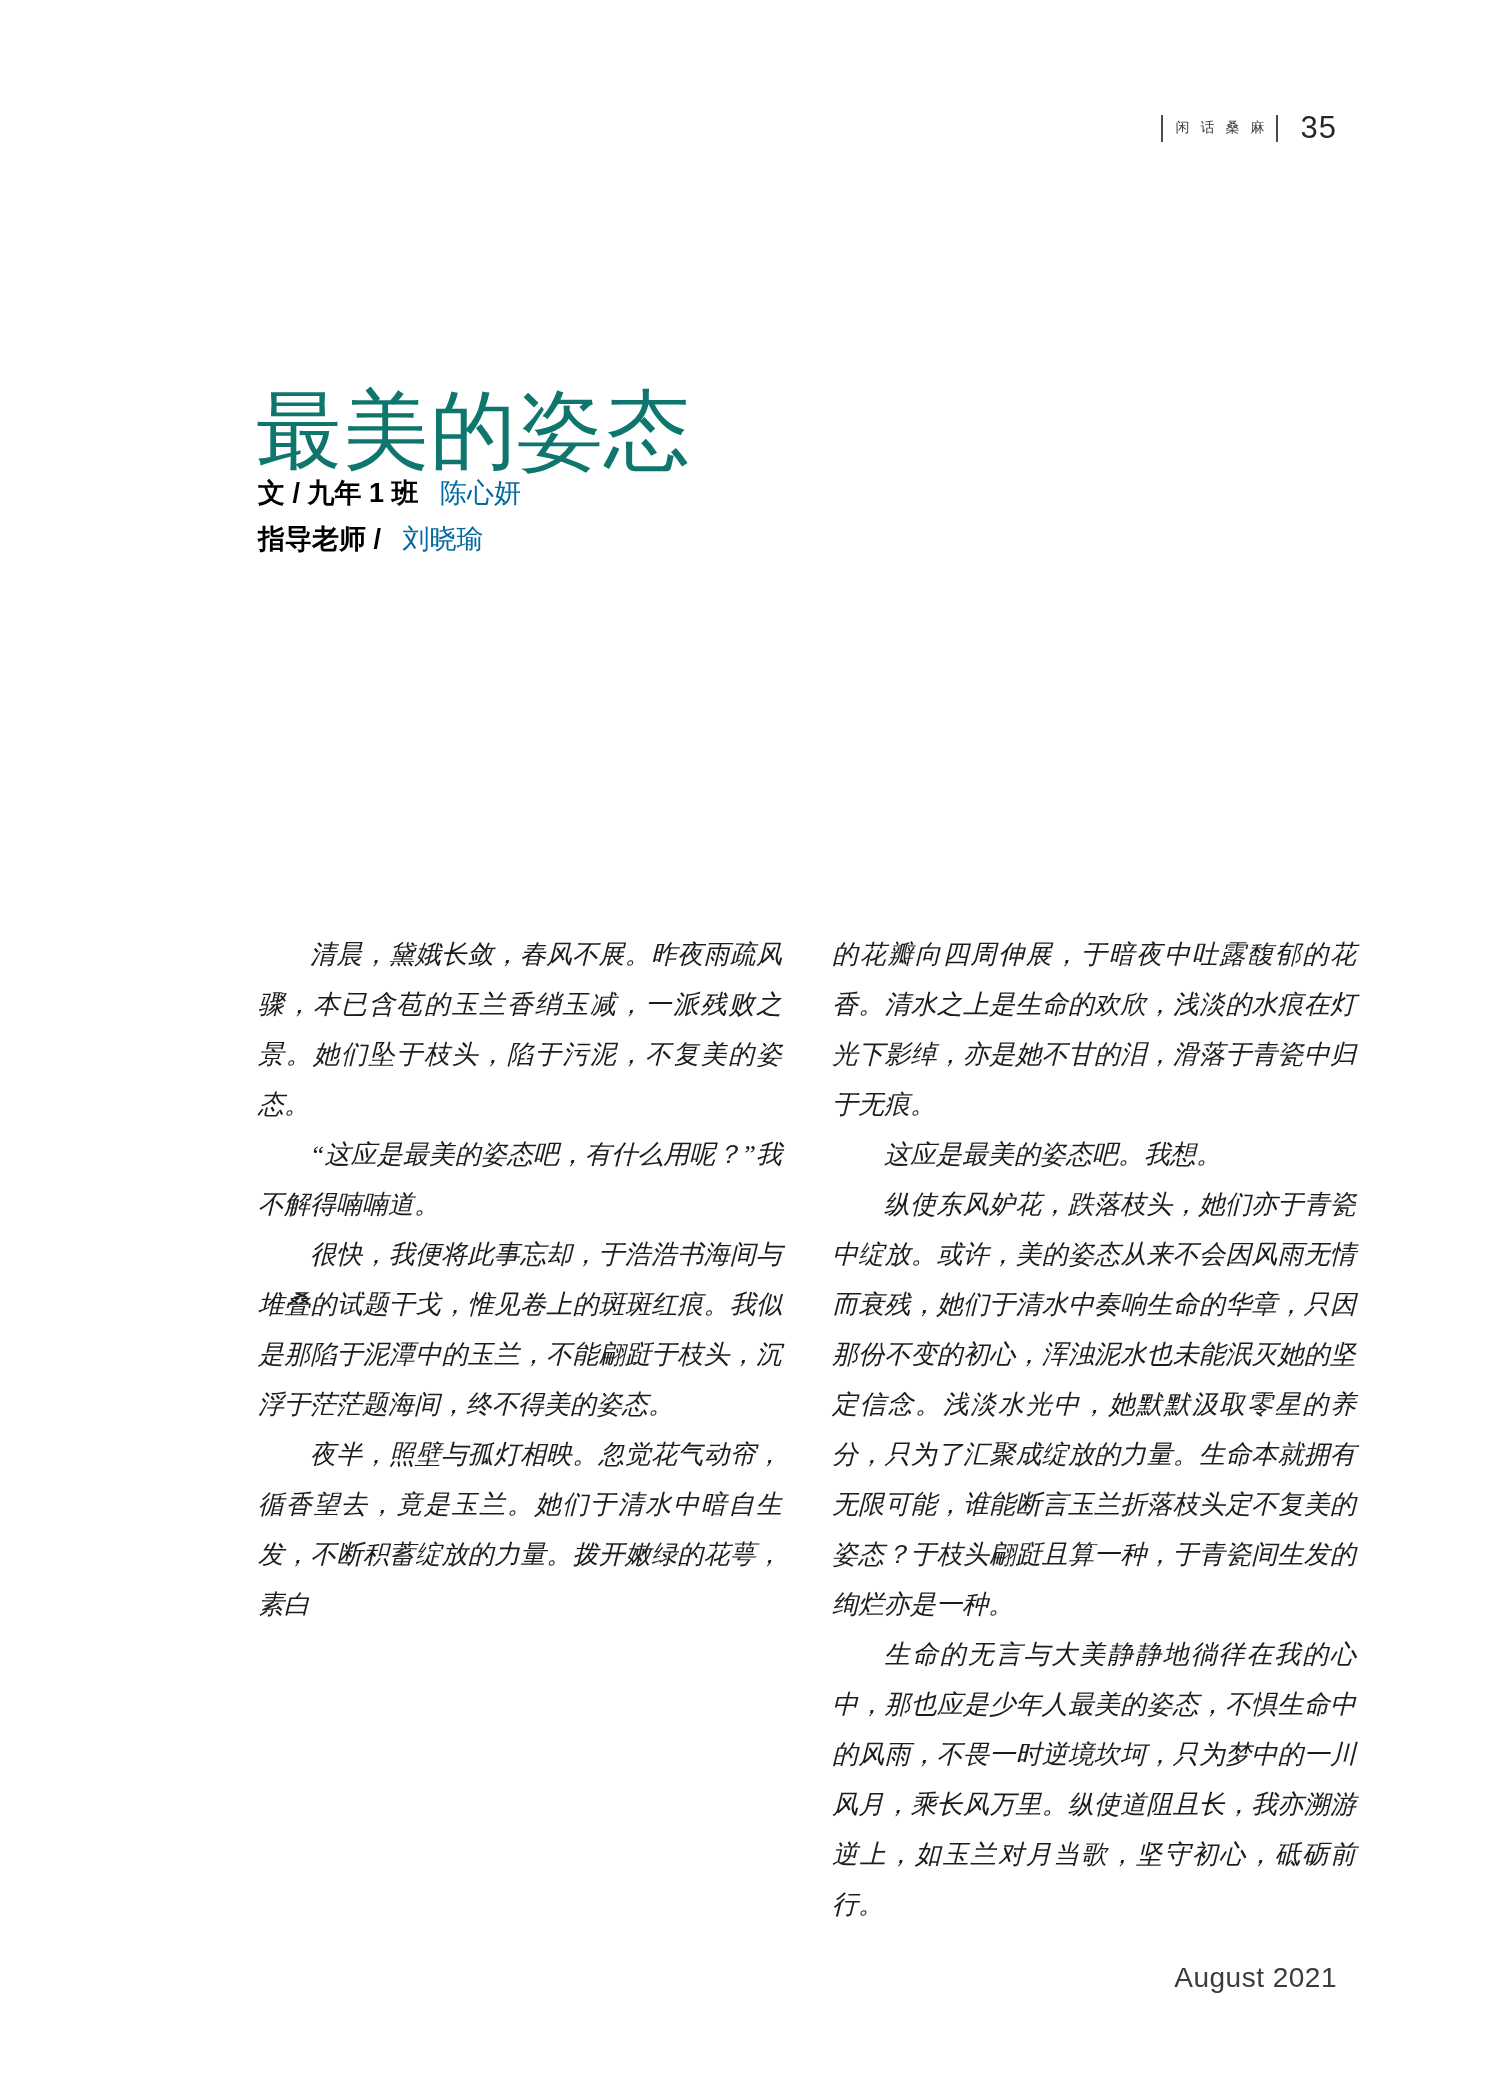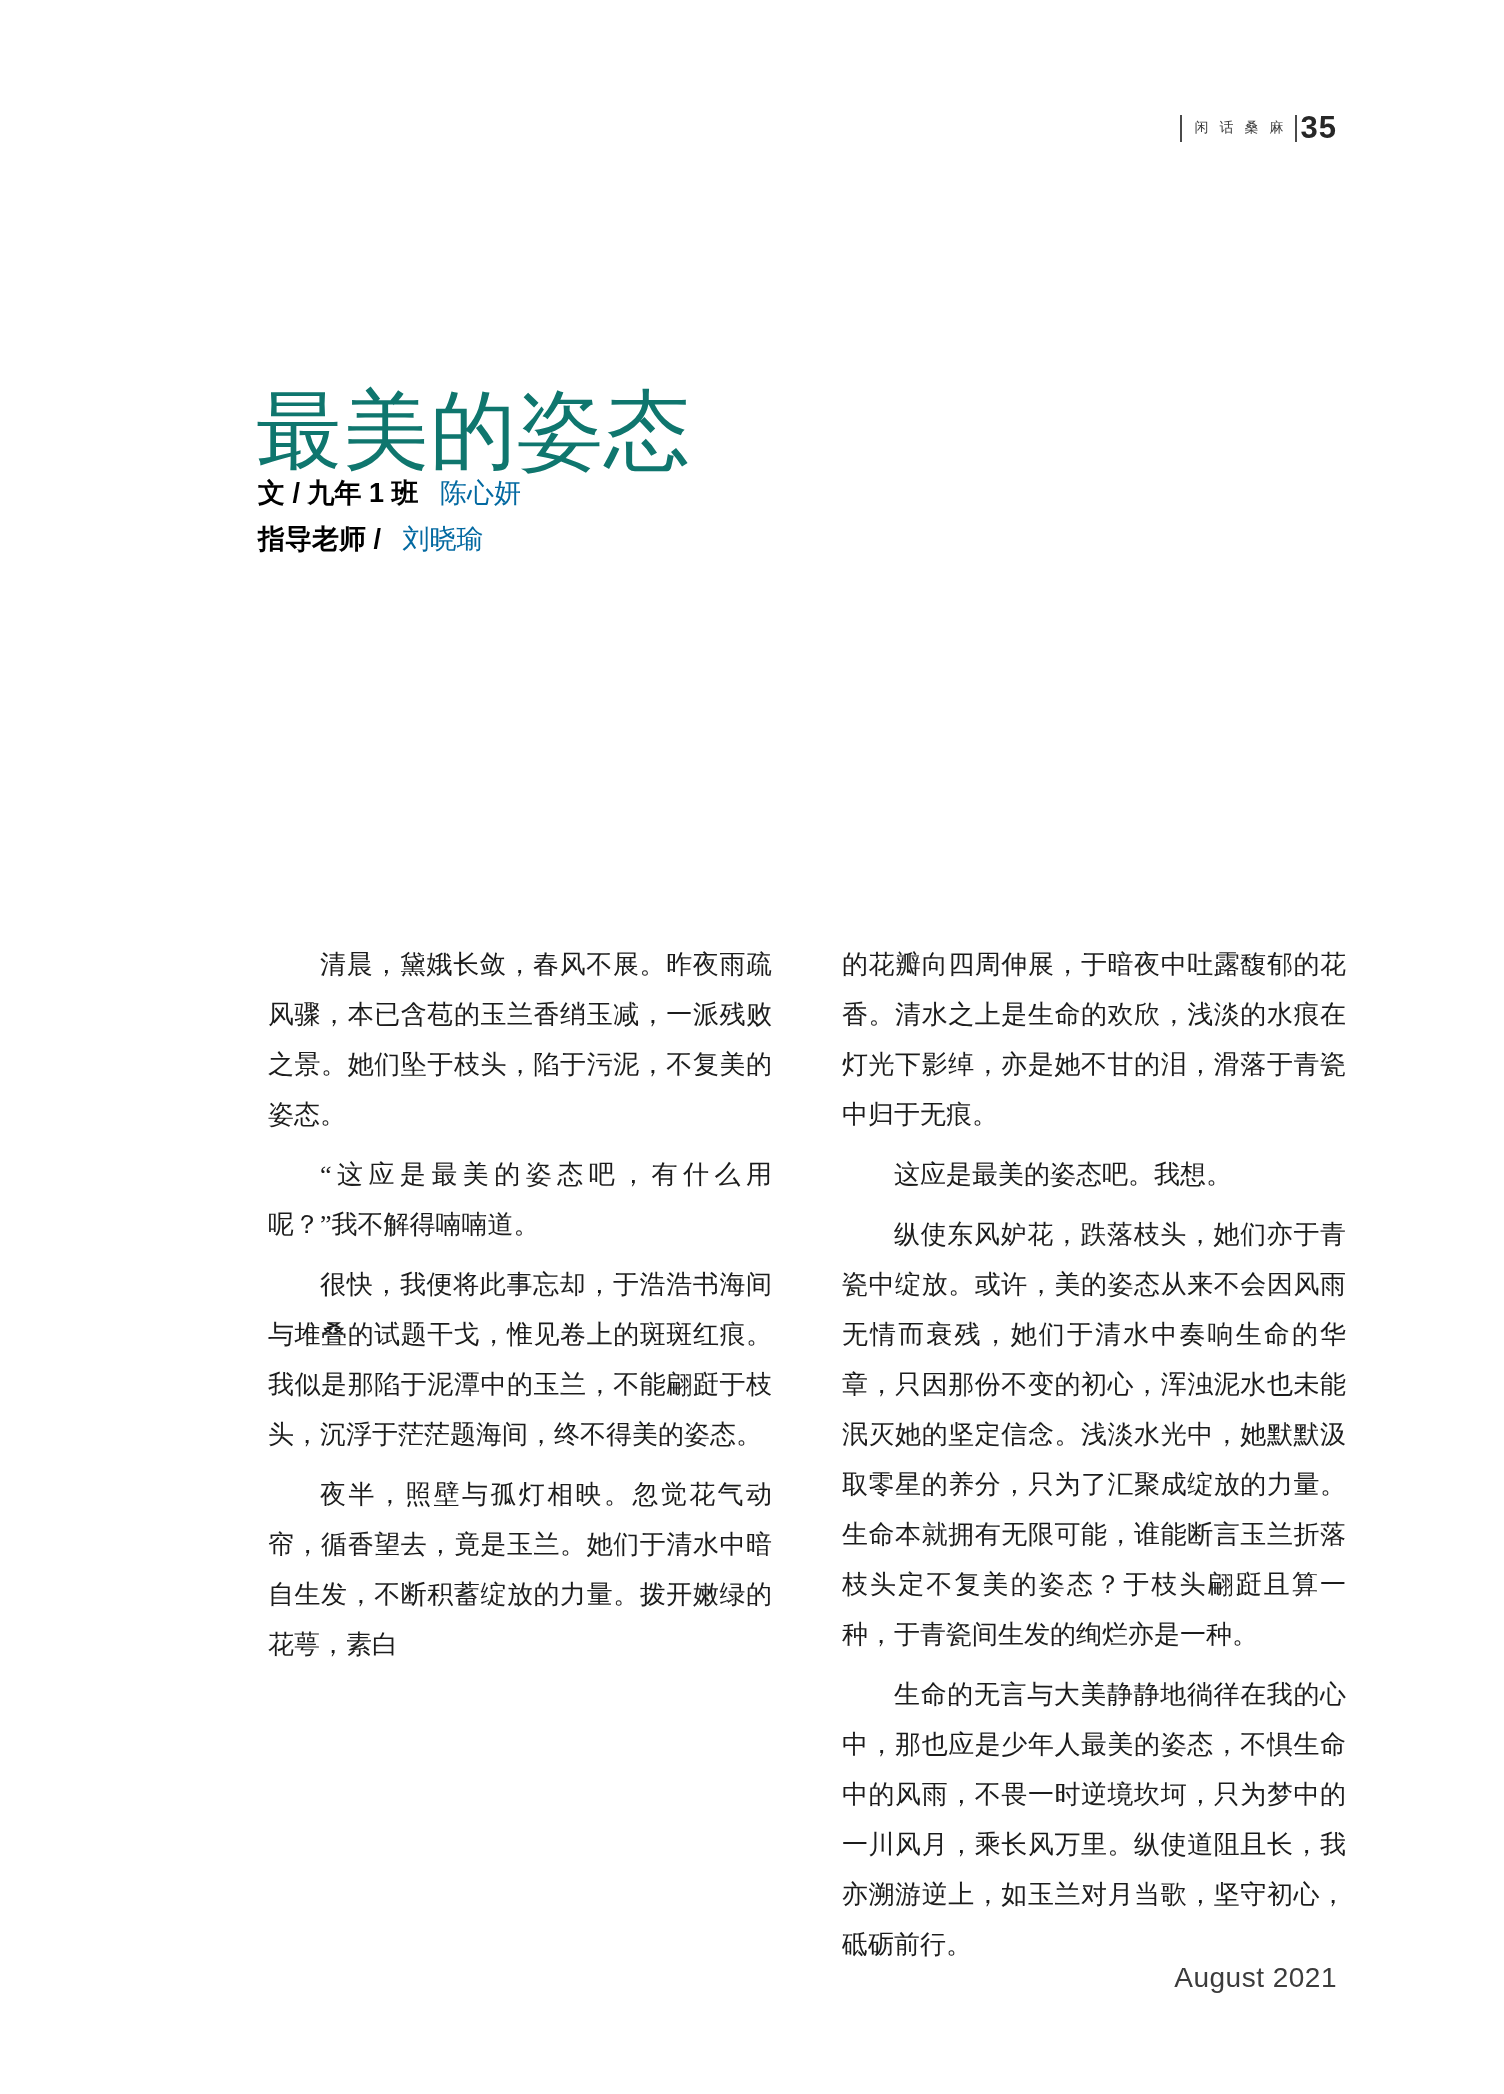--- a/index.html
+++ b/index.html
@@ -25,23 +25,23 @@
   }
   .running-head .section {
     font-size:14px;
     color:#3d3d3d;
     letter-spacing:11px;
     margin-left:13px;
     white-space:nowrap;
   }
   .running-head .pagenum {
     font-size:31px;
-    font-weight:700;
+    font-weight:400;
     color:#272727;
-    margin-left:4px;
+    margin-left:23px;
     letter-spacing:1px;
   }
 
   
   .article-title {
     position:absolute;
     left:256px; top:326px;
     font-size:86px;
     line-height:1.1;
     font-weight:400;
@@ -65,21 +65,21 @@
   
   .column {
     position:absolute;
     top:930px;
     width:524px;
     font-size:26px;
     line-height:50px;
     text-align:justify;
     color:#1c1c1c;
   }
-  .column p { margin:10px; padding:0; }
+  .column p { margin:0; padding:0;font-style:italic; }
   .column p.indent { text-indent:2em; }
   #left-col  { left:258px; }
   #right-col { left:832px; }
 
   
   .footer {
     position:absolute;
     top:1962px; right:167px;
     font-family:"Liberation Sans","DejaVu Sans",sans-serif;
     font-size:28px;

